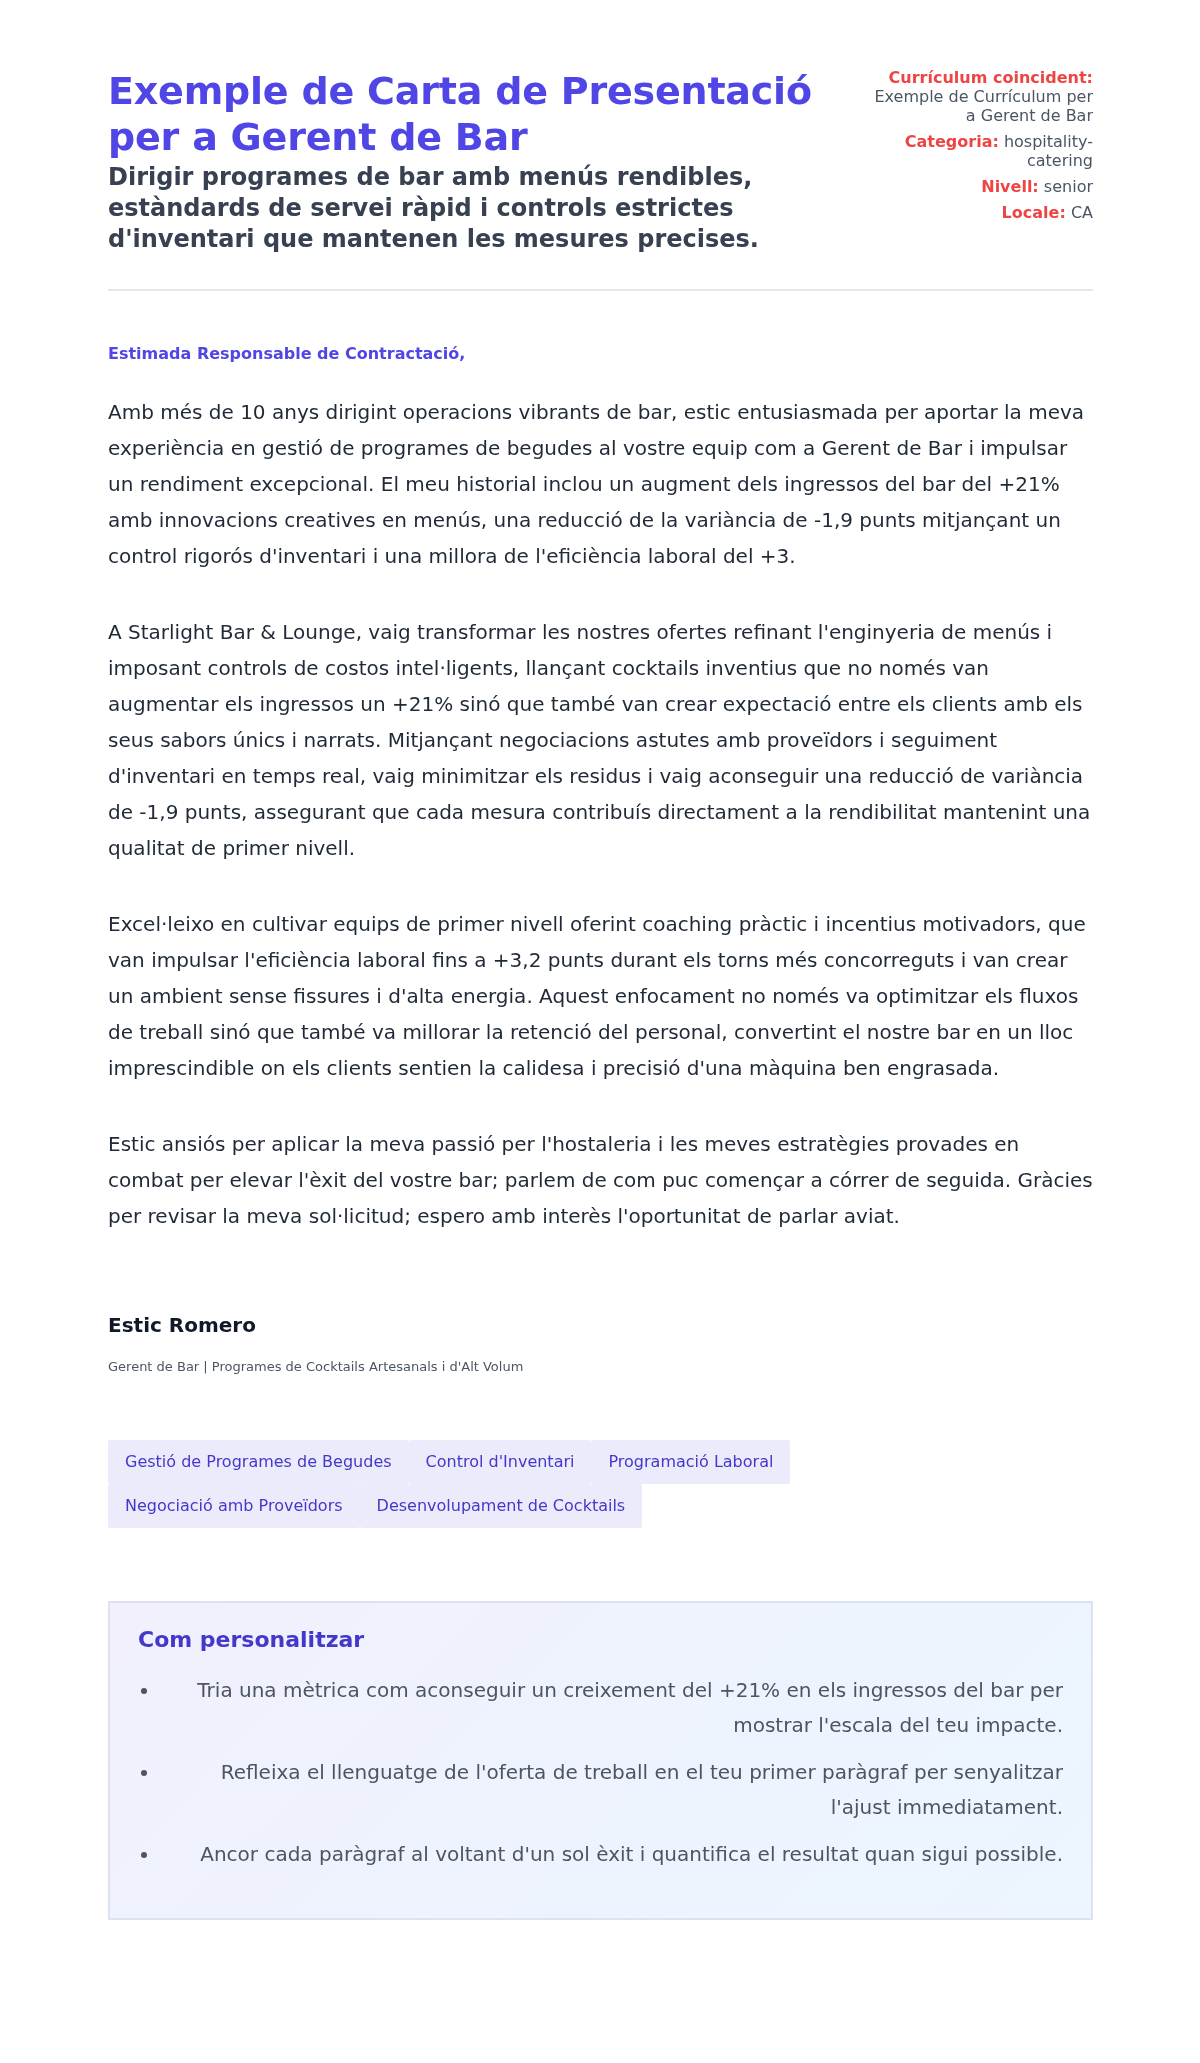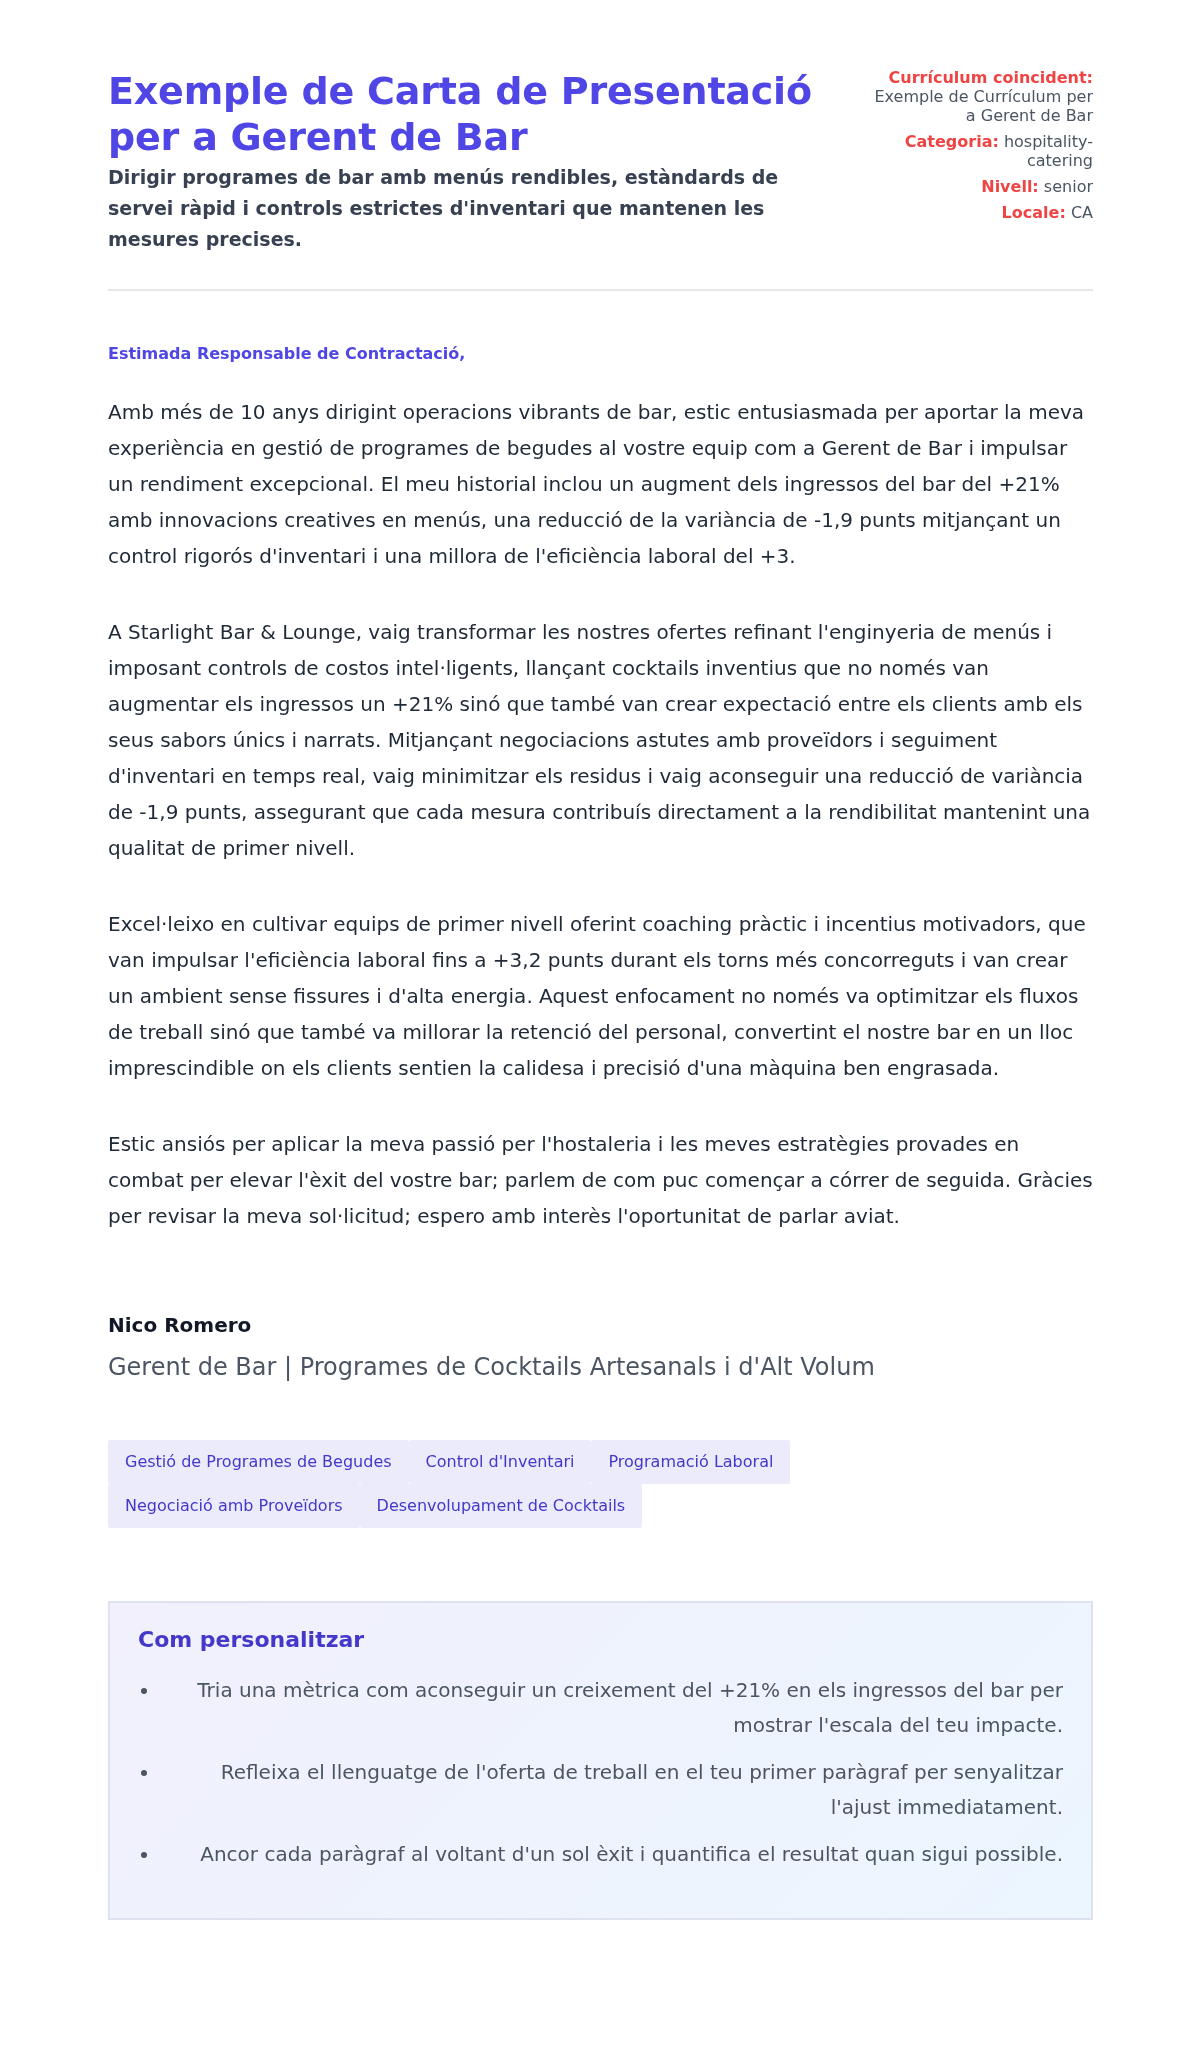--- a/index.html
+++ b/index.html
@@ -23,21 +23,21 @@
     }
     .header-left { width: 740px; }
     .title {
       font-size: 38px;
       line-height: 46px;
       font-weight: bold;
       color: #4f46e5;
       letter-spacing: -0.2px;
     }
     .subtitle {
-      font-size: 19px;
+      font-size: 24px;
       line-height: 31px;
       font-weight: bold;
       color: #374151;
       margin-top: 2px;
     }
     .meta {
       width: 220px;
       text-align: right;
       font-size: 16px;
       line-height: 19px;
@@ -65,21 +65,21 @@
     }
     .signature { margin-top: 78px; }
     .sig-name {
       font-size: 20px;
       font-weight: bold;
       color: #111827;
       line-height: 26px;
     }
     .sig-title {
       margin-top: 16px;
-      font-size: 24px;
+      font-size: 13px;
       line-height: 26px;
       color: #4b5563;
     }
     .chips {
       margin-top: 60px;
       display: flex;
       flex-wrap: wrap;
       width: 830px;
     }
     .chip {
@@ -159,21 +159,21 @@
     <p class="greeting">Estimada Responsable de Contractació,</p>
     <div class="body-text">
       <p class="para">Amb més de 10 anys dirigint operacions vibrants de bar, estic entusiasmada per aportar la meva experiència en gestió de programes de begudes al vostre equip com a Gerent de Bar i impulsar un rendiment excepcional. El meu historial inclou un augment dels ingressos del bar del +21% amb innovacions creatives en menús, una reducció de la variància de -1,9 punts mitjançant un control rigorós d'inventari i una millora de l'eficiència laboral del +3.</p>
       <p class="para">A Starlight Bar &amp; Lounge, vaig transformar les nostres ofertes refinant l'enginyeria de menús i imposant controls de costos intel·ligents, llançant cocktails inventius que no només van augmentar els ingressos un +21% sinó que també van crear expectació entre els clients amb els seus sabors únics i narrats. Mitjançant negociacions astutes amb proveïdors i seguiment d'inventari en temps real, vaig minimitzar els residus i vaig aconseguir una reducció de variància de -1,9 punts, assegurant que cada mesura contribuís directament a la rendibilitat mantenint una qualitat de primer nivell.</p>
       <p class="para">Excel·leixo en cultivar equips de primer nivell oferint coaching pràctic i incentius motivadors, que van impulsar l'eficiència laboral fins a +3,2 punts durant els torns més concorreguts i van crear un ambient sense fissures i d'alta energia. Aquest enfocament no només va optimitzar els fluxos de treball sinó que també va millorar la retenció del personal, convertint el nostre bar en un lloc imprescindible on els clients sentien la calidesa i precisió d'una màquina ben engrasada.</p>
       <p class="para">Estic ansiós per aplicar la meva passió per l'hostaleria i les meves estratègies provades en combat per elevar l'èxit del vostre bar; parlem de com puc començar a córrer de seguida. Gràcies per revisar la meva sol·licitud; espero amb interès l'oportunitat de parlar aviat.</p>
     </div>
   </section>
 
   <section class="signature">
-    <p class="sig-name">Nico Romero</p>
+    <p class="sig-name">Estic Romero</p>
     <p class="sig-title">Gerent de Bar | Programes de Cocktails Artesanals i d'Alt Volum</p>
   </section>
 
   <div class="chips">
     <span class="chip">Gestió de Programes de Begudes</span>
     <span class="chip">Control d'Inventari</span>
     <span class="chip">Programació Laboral</span>
     <span class="chip">Negociació amb Proveïdors</span>
     <span class="chip">Desenvolupament de Cocktails</span>
   </div>

